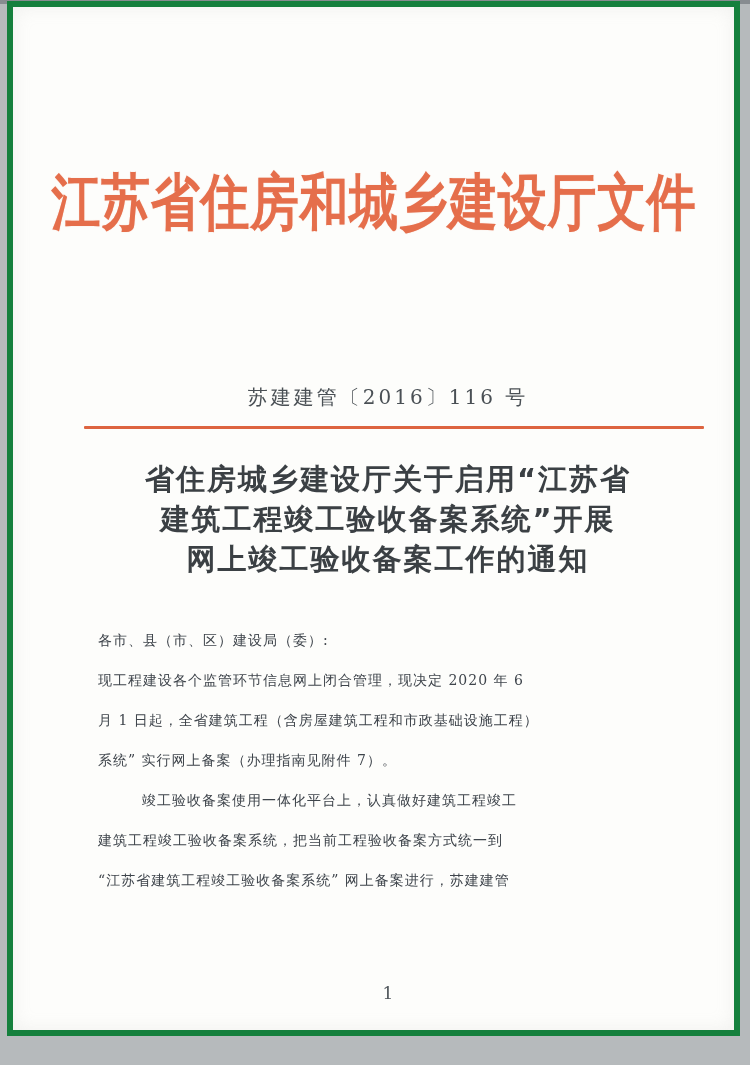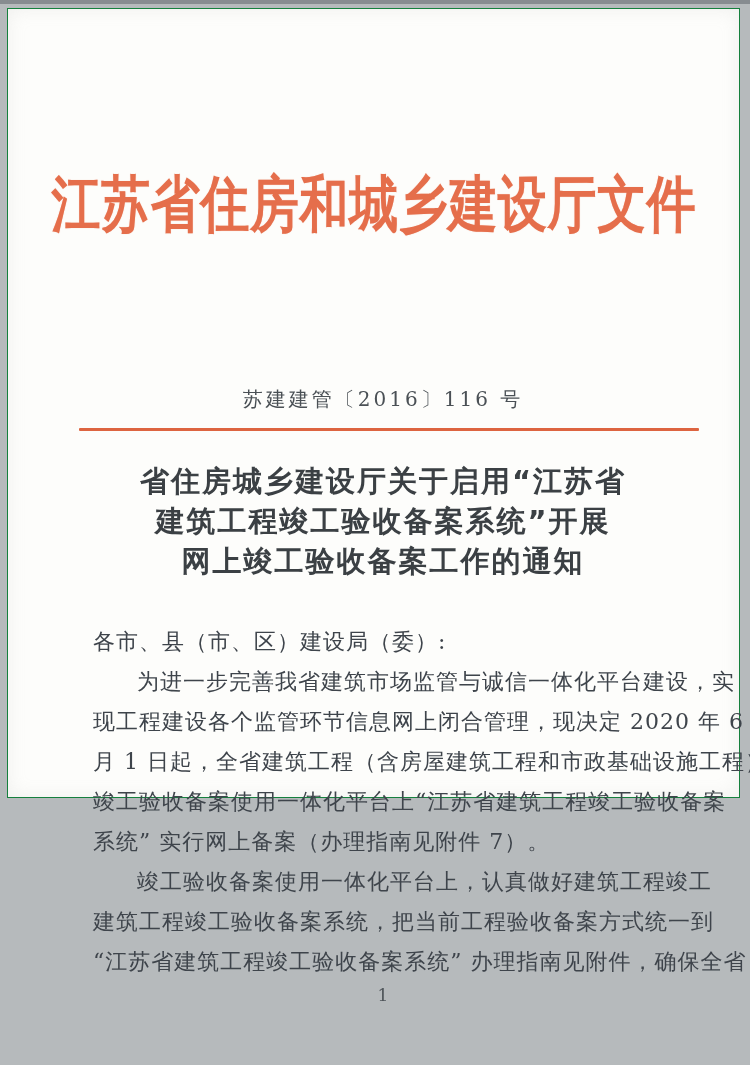--- a/index.html
+++ b/index.html
@@ -17,25 +17,25 @@
   .scan-surround::before {
     content: "";
     position: absolute;
     left: 0; top: 0; right: 0;
     height: 4px;
     background: #878c90;
   }
   .page {
     position: absolute;
     left: 7px;
-    top: 8px;
+    top: 1px;
     width: 733px;
-    height: 790px;
+    height: 1035px;
     background: #fdfdfb;
-    border: 1px solid #15803d;
+    border: 6px solid #15803d;
     box-sizing: border-box;
     box-shadow: inset 0 0 18px rgba(180,180,175,0.18);
   }
   .abs { position: absolute; }
 
   .header-banner {
     top: 158px;
     left: 50%;
     transform: translateX(-50%) scaleX(0.80);
     transform-origin: center top;
@@ -80,21 +80,21 @@
     line-height: 40px;
     letter-spacing: 2px;
     color: #3b4044;
   }
 
   .body-block {
     top: 613px;
     left: 85px;
     width: 582px;
     font-family: "DejaVu Serif", serif;
-    font-size: 22px;
+    font-size: 14px;
     line-height: 40px;
     letter-spacing: 1px;
     color: #3e444b;
   }
   .body-line { white-space: nowrap; }
   .body-line.indent { padding-left: 44px; }
 
   .page-number {
     top: 976px;
     left: 0;
@@ -118,26 +118,24 @@
     <div class="abs red-rule"></div>
 
     <div class="abs notice-title">
       <div class="title-line">省住房城乡建设厅关于启用“江苏省</div>
       <div class="title-line">建筑工程竣工验收备案系统”开展</div>
       <div class="title-line">网上竣工验收备案工作的通知</div>
     </div>
 
     <div class="abs body-block">
       <div class="body-line">各市、县（市、区）建设局（委）:</div>
-      <div class="body-line indent">为进一步完善我省建筑市场监管与诚信一体化平台建设，实</div>
       <div class="body-line">现工程建设各个监管环节信息网上闭合管理，现决定 2020 年 6</div>
       <div class="body-line">月 1 日起，全省建筑工程（含房屋建筑工程和市政基础设施工程）</div>
-      <div class="body-line">竣工验收备案使用一体化平台上“江苏省建筑工程竣工验收备案</div>
       <div class="body-line">系统” 实行网上备案（办理指南见附件 7）。</div>
       <div class="body-line indent">竣工验收备案使用一体化平台上，认真做好建筑工程竣工</div>
       <div class="body-line">建筑工程竣工验收备案系统，把当前工程验收备案方式统一到</div>
-      <div class="body-line">“江苏省建筑工程竣工验收备案系统” 办理指南见附件，确保全省</div>
+      <div class="body-line">“江苏省建筑工程竣工验收备案系统” 网上备案进行，苏建建管</div>
     </div>
 
     <div class="abs page-number">1</div>
 
   </div>
 </div>
 
 </body></html>

